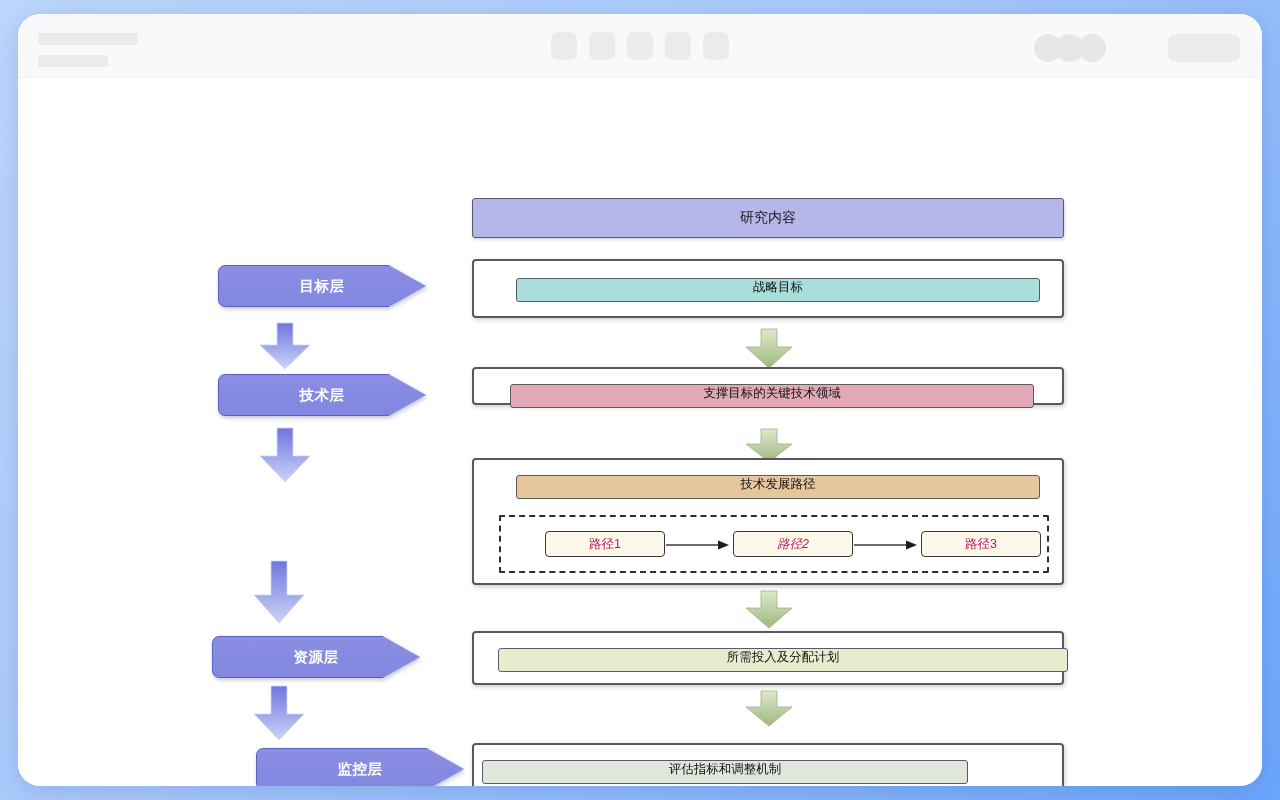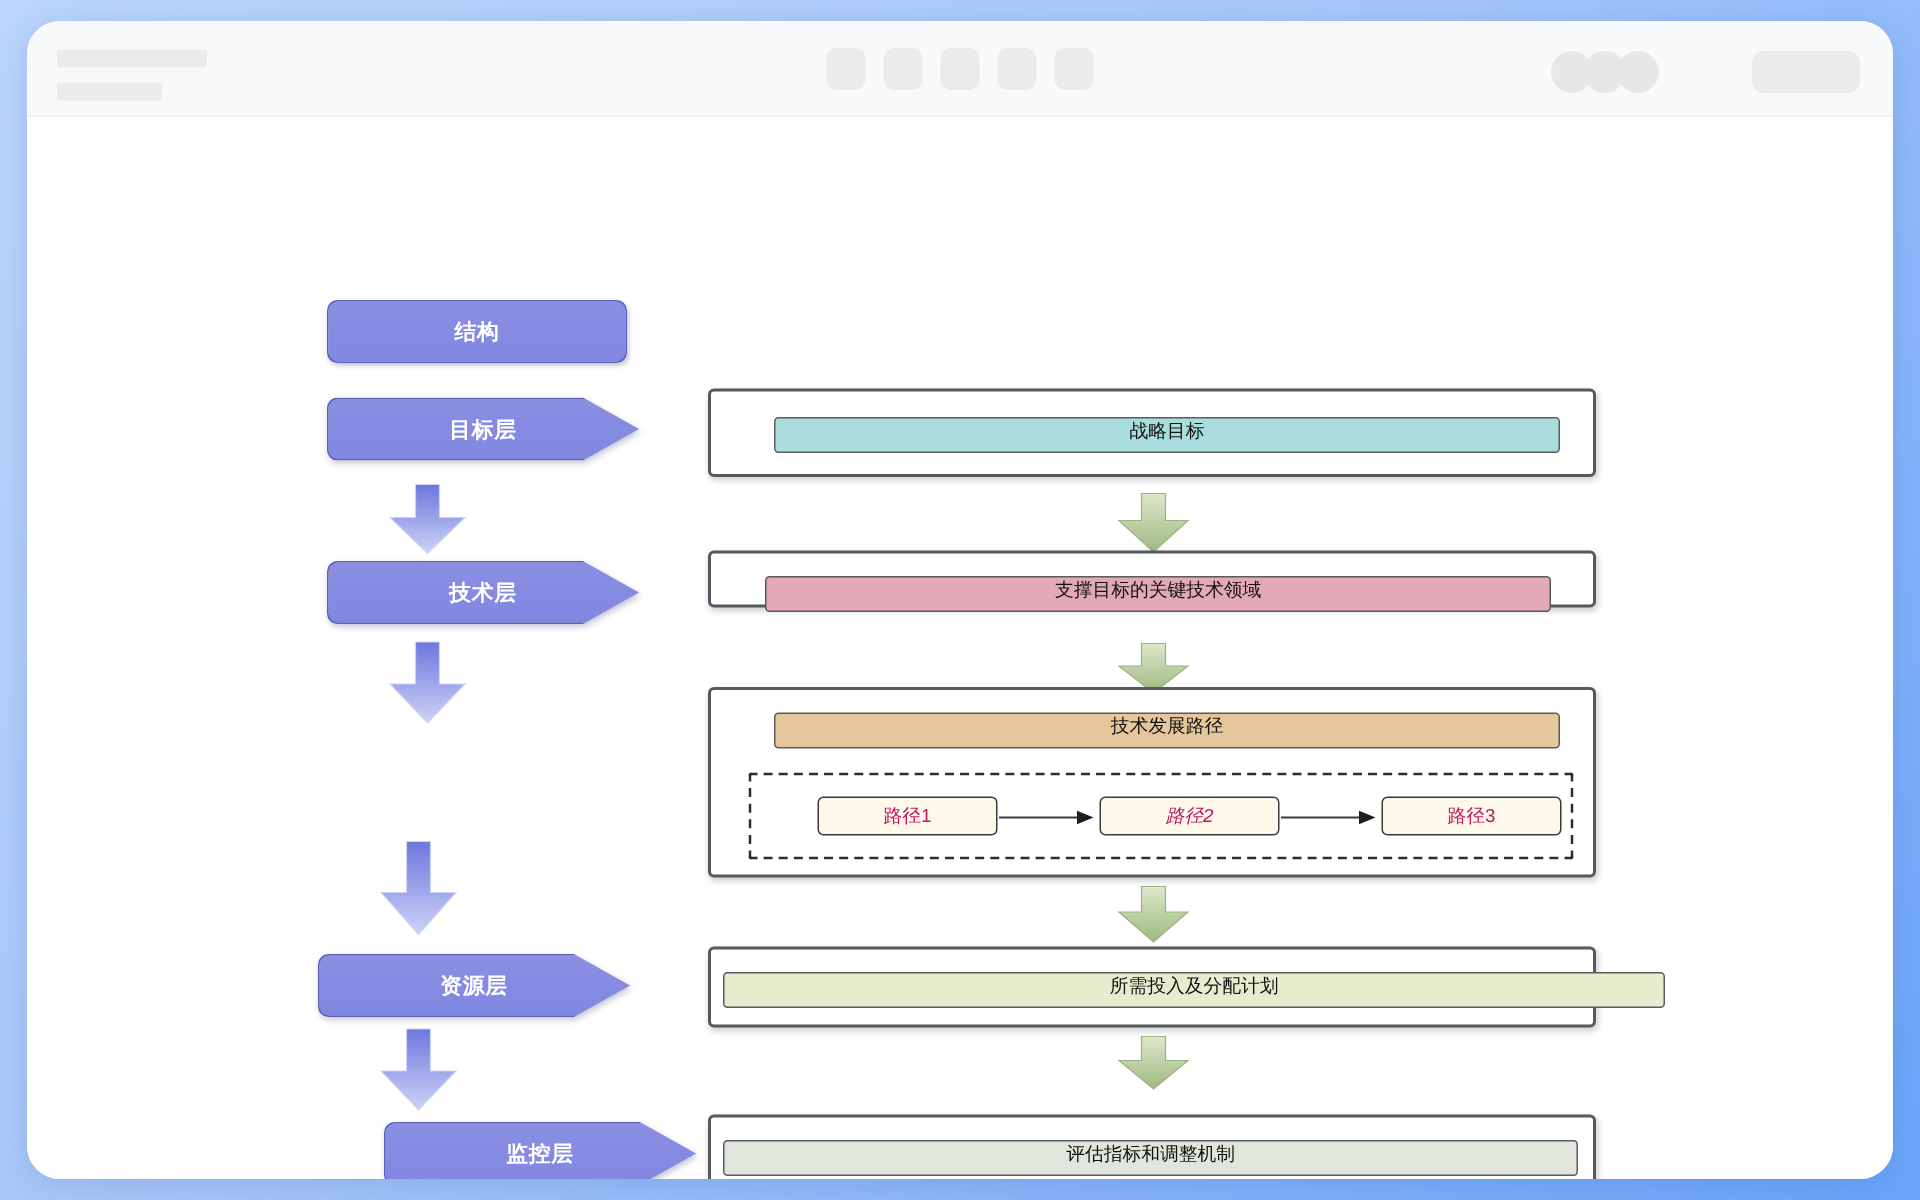--- a/index.html
+++ b/index.html
@@ -197,23 +197,20 @@
         <div class="dot"></div>
       </div>
       <div class="ph pill"></div>
     </div>
   </div>
 
   <div class="canvas">
 
     <div class="lcol">
 
-      <div class="layer-chip" style="left:14px; top:122px; width:200px;">
-        <span>结构</span>
-      </div>
 
       <div class="layer-chip pointy" style="left:14px; top:187px; width:208px;">
         <div class="pt-bg"></div>
         <div class="pt-tx">目标层</div>
       </div>
 
       <div class="v-arrow" style="left:46px; top:243px;">
         <svg width="70" height="50" viewBox="0 0 70 50">
           <defs>
             <linearGradient id="pg1" x1="0" y1="0" x2="0" y2="1">
@@ -273,20 +270,23 @@
       </div>
 
       <div class="layer-chip pointy" style="left:8px; top:670px; width:208px;margin-left:44px;">
         <div class="pt-bg"></div>
         <div class="pt-tx">监控层</div>
       </div>
     </div>
 
     <div class="rcol">
 
+      <div class="hdr-band" style="top:120px;">
+        <span>研究内容</span>
+      </div>
 
       <div class="outer-box" style="top:181px; height:59px;">
         <div class="inner-band" style="left:42px; top:17px; width:524px; background:#aadedd;">
           <span>战略目标</span>
         </div>
       </div>
 
       <div class="v-arrow" style="left:262px; top:250px;">
         <svg width="70" height="42" viewBox="0 0 70 42">
           <defs>
@@ -358,38 +358,38 @@
             <linearGradient id="gg3" x1="0" y1="0" x2="0" y2="1">
               <stop offset="0%" stop-color="#dde8cb"></stop>
                 <stop offset="100%" stop-color="#9fb980"></stop>
             </linearGradient>
           </defs>
           <path d="M27 1 L43 1 L43 18 L58 18 L35 38 L12 18 L27 18 Z" fill="url(#gg3)" stroke="#9eb183" stroke-width="0.8"></path>
         </svg>
       </div>
 
       <div class="outer-box" style="top:553px; height:54px;">
-        <div class="inner-band" style="left:8px; top:15px; width:628px; background:#e8ecce;">
+        <div class="inner-band" style="left:24px; top:15px; width:570px; background:#e8ecce;">
           <span>所需投入及分配计划</span>
         </div>
       </div>
 
       <div class="v-arrow" style="left:262px; top:612px;">
         <svg width="70" height="38" viewBox="0 0 70 38">
           <defs>
             <linearGradient id="gg4" x1="0" y1="0" x2="0" y2="1">
               <stop offset="0%" stop-color="#dde8cb"></stop>
                 <stop offset="100%" stop-color="#9fb980"></stop>
             </linearGradient>
           </defs>
           <path d="M27 1 L43 1 L43 17 L58 17 L35 36 L12 17 L27 17 Z" fill="url(#gg4)" stroke="#9eb183" stroke-width="0.8"></path>
         </svg>
       </div>
 
       <div class="outer-box" style="top:665px; height:54px;">
-        <div class="inner-band" style="left:8px; top:15px; width:570px; background:#e1e6dd;">
+        <div class="inner-band" style="left:8px; top:15px; width:486px; background:#e1e6dd;">
           <span>评估指标和调整机制</span>
         </div>
       </div>
 
     </div>
   </div>
 </div>
 
 </body></html>

